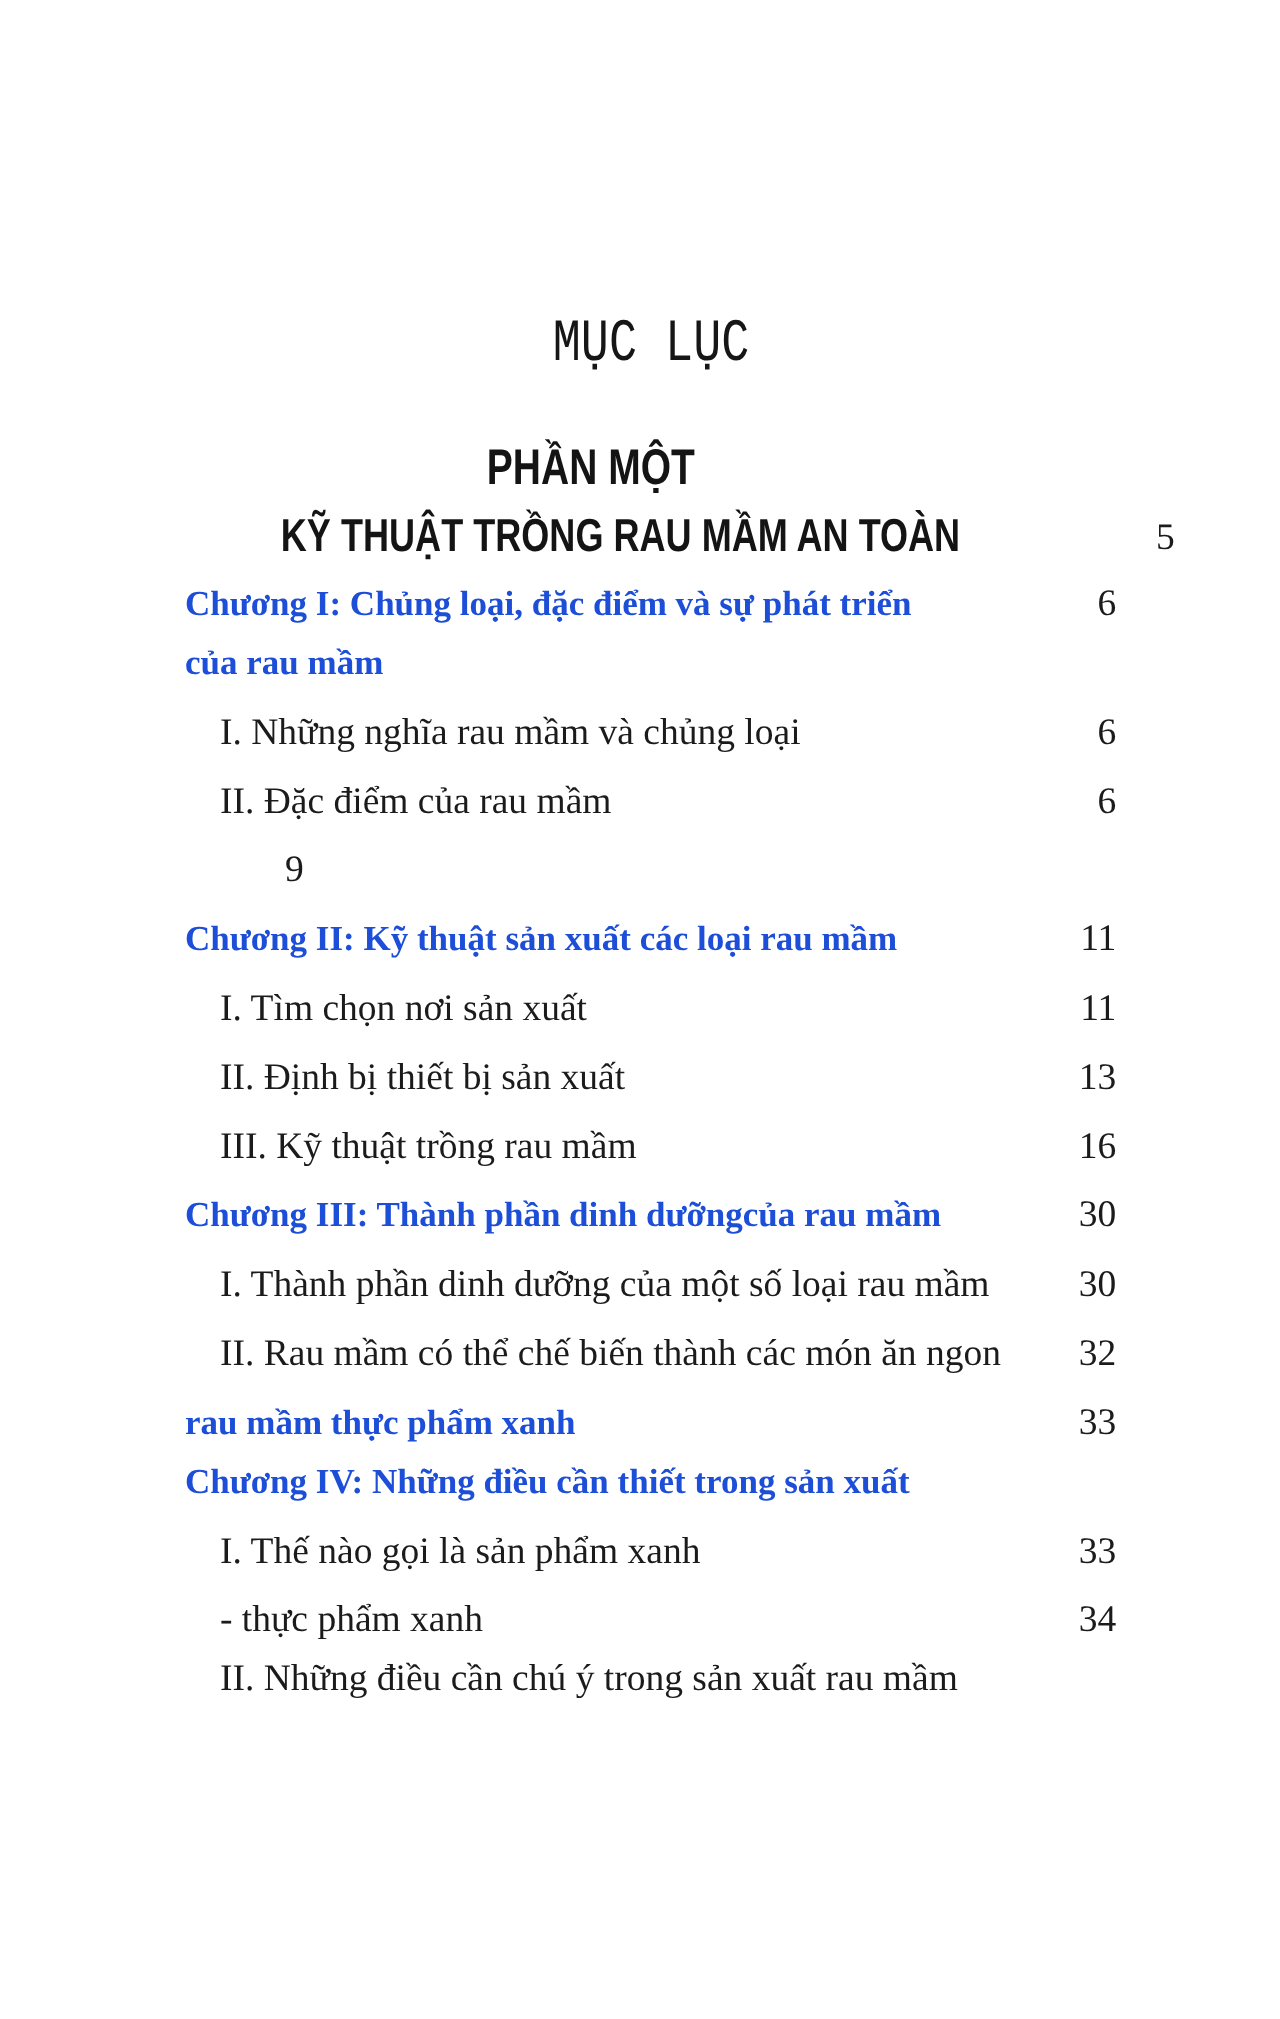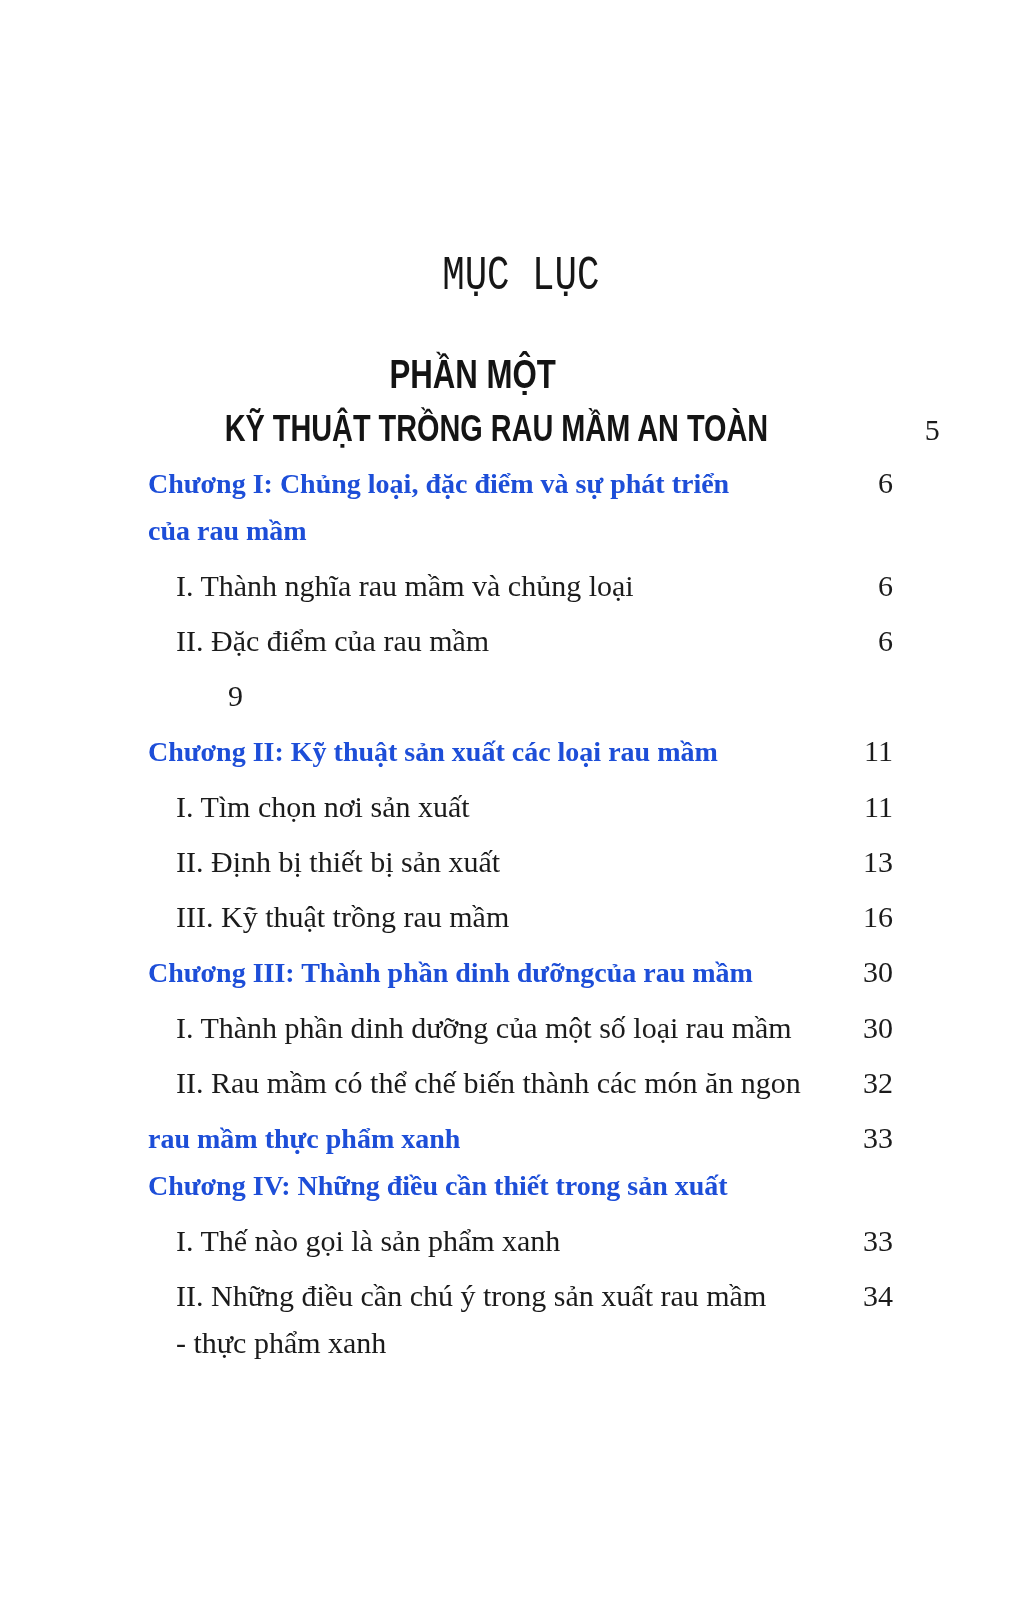--- a/index.html
+++ b/index.html
@@ -125,21 +125,21 @@
   <div>
       <div class="entry chapter">
     <div class="label">
           <div class="line">Chương I: Chủng loại, đặc điểm và sự phát triển</div>
           <div class="line">của rau mầm</div>
         </div>
     <div class="pagenum">6</div>
   </div>
       <div class="entry item">
     <div class="label">
-          <div class="line">I. Thành nghĩa rau mầm và chủng loại</div>
+          <div class="line">I. Những nghĩa rau mầm và chủng loại</div>
         </div>
     <div class="pagenum">6</div>
   </div>
       <div class="entry item">
     <div class="label">
           <div class="line">II. Đặc điểm của rau mầm</div>
         </div>
     <div class="pagenum">6</div>
   </div>
       <div class="entry item">
@@ -195,20 +195,20 @@
     <div class="pagenum">33</div>
   </div>
       <div class="entry item">
     <div class="label">
           <div class="line">I. Thế nào gọi là sản phẩm xanh</div>
         </div>
     <div class="pagenum">33</div>
   </div>
       <div class="entry item">
     <div class="label">
+          <div class="line">- thực phẩm xanh</div>
           <div class="line">II. Những điều cần chú ý trong sản xuất rau mầm</div>
-          <div class="line">- thực phẩm xanh</div>
         </div>
     <div class="pagenum">34</div>
   </div>
     </div>
 
 </div>
 
 </body></html>

